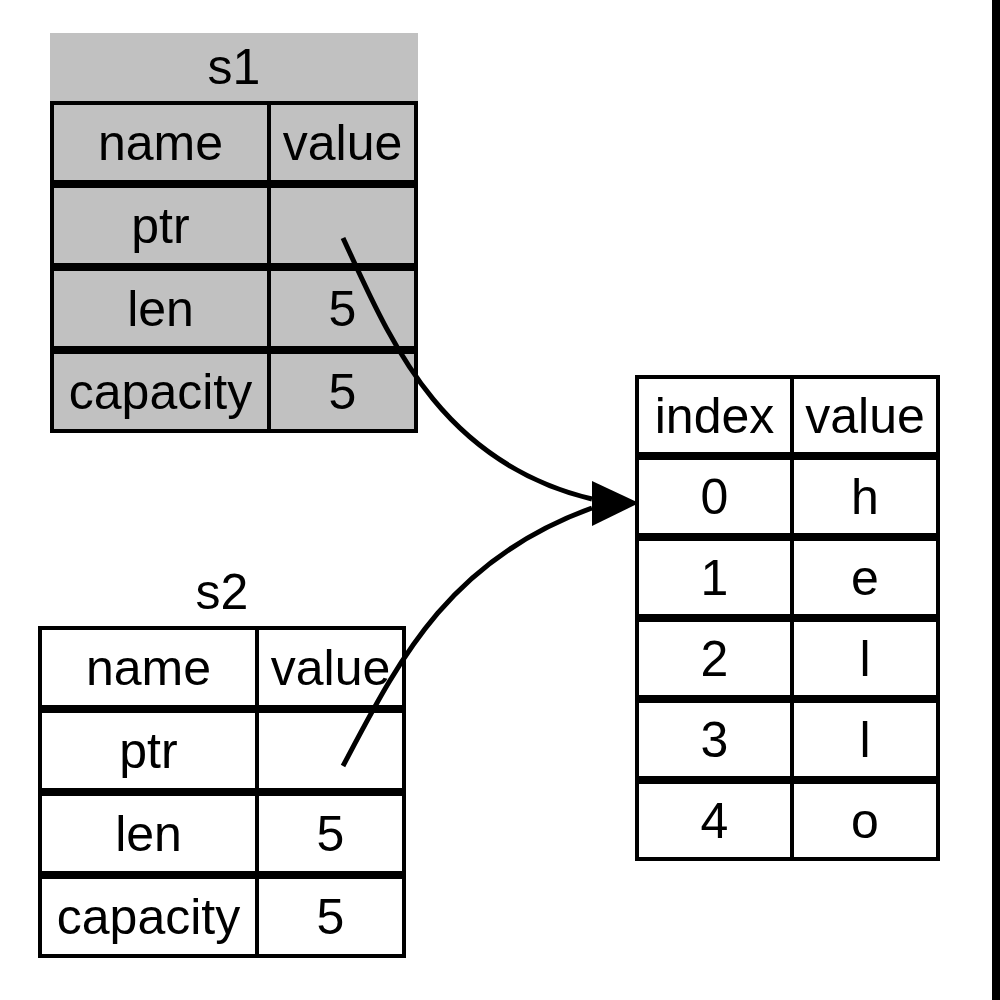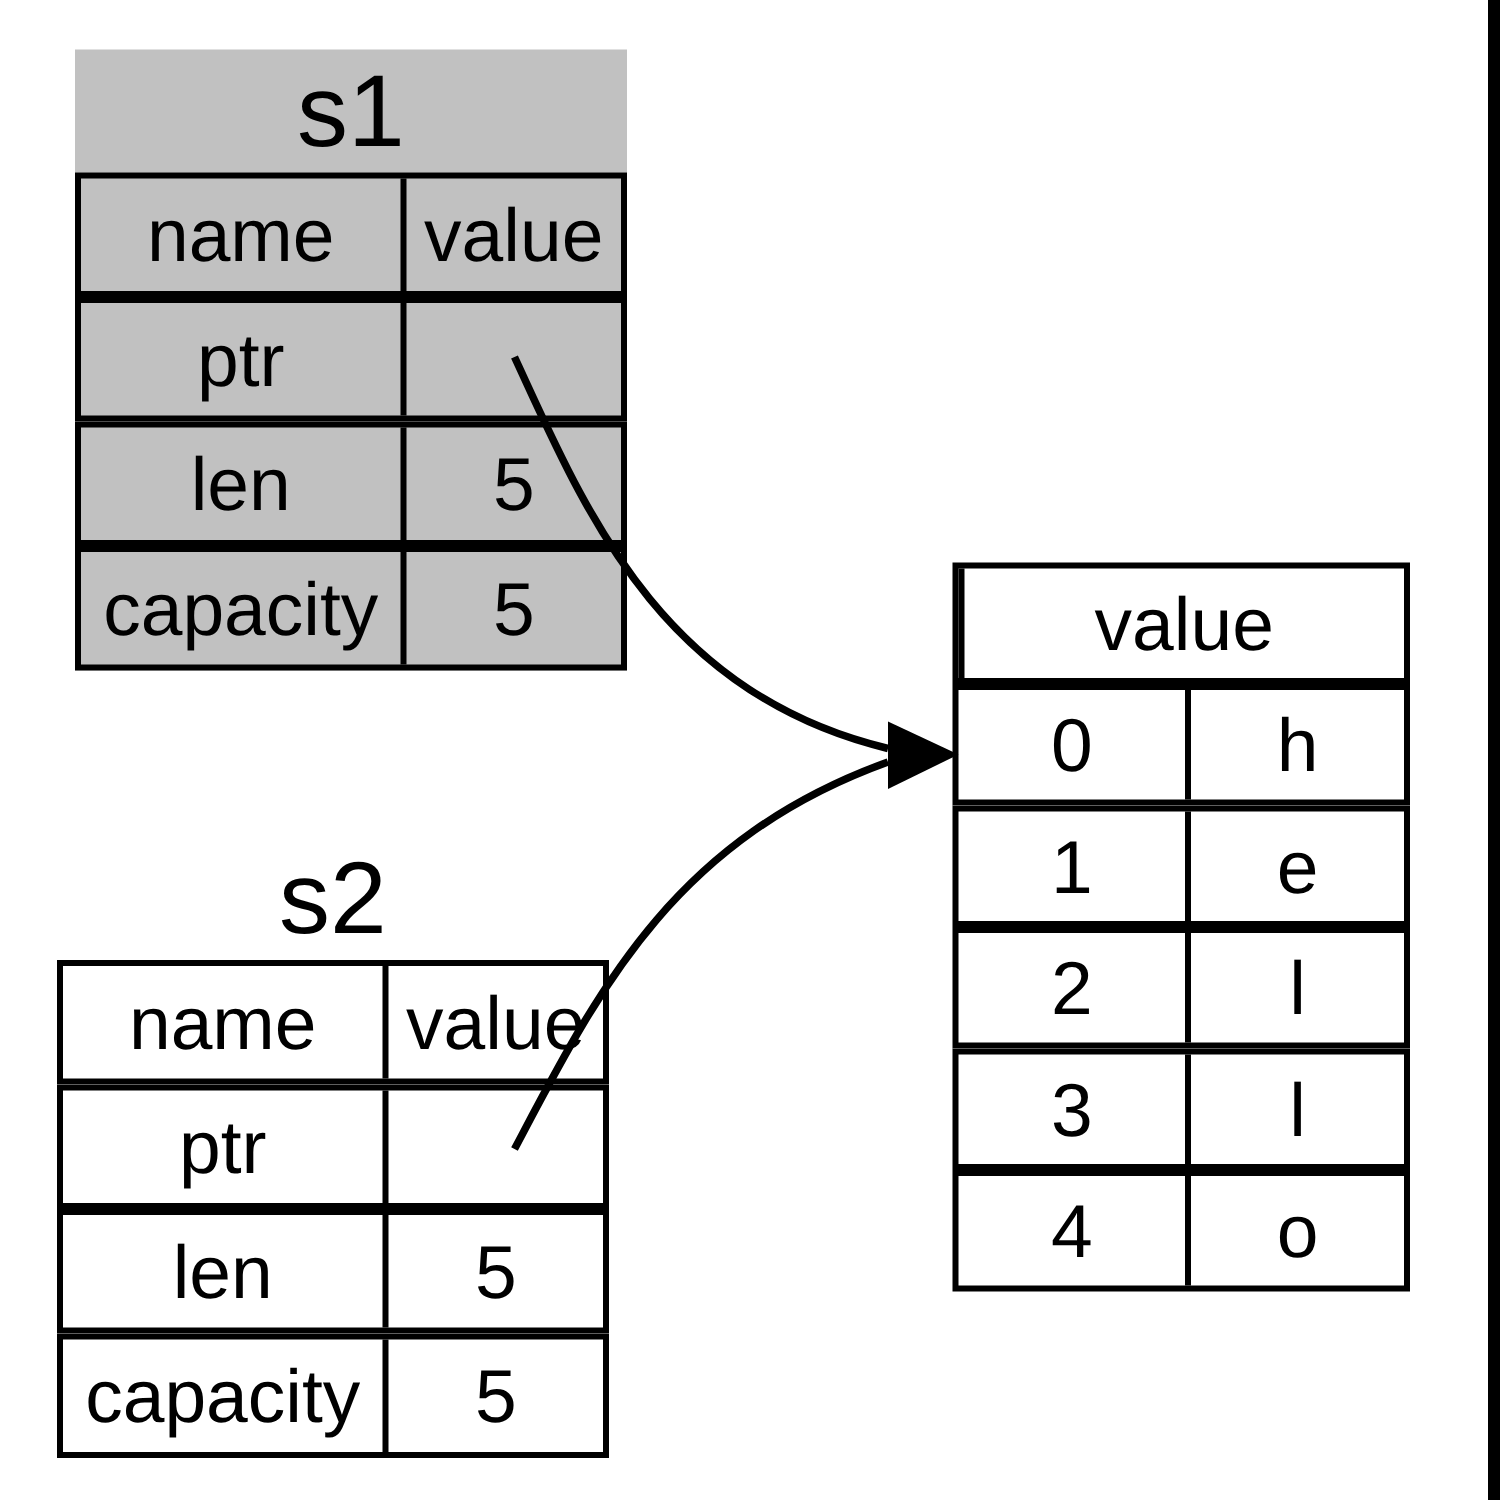--- a/index.html
+++ b/index.html
@@ -6,23 +6,23 @@
   html, body { width: 1000px; height: 1000px; }
   body {
     position: relative;
     background: var(--background, #ffffff);
     font-family: "Liberation Sans", sans-serif;
     color: #000;
     overflow: hidden;
   }
   .tbl { position: absolute; }
   .title {
-    height: 82px;
+    height: 68px;
     display: flex; align-items: center; justify-content: center;
-    font-size: 68px;
+    font-size: 50px;
   }
   .tbl.moved .title { background: var(--s1-fill, #c1c1c1); }
   .row {
     display: flex;
     height: 83px;
     border: 4px solid var(--line, #000);
     background: #fff;
   }
   .tbl.moved .row { background: var(--s1-fill, #c1c1c1); }
   .cell {
@@ -88,20 +88,21 @@
     <div class="cell c1">5</div>
   </div>
   <div class="row">
     <div class="cell c0">capacity</div>
     <div class="cell c1">5</div>
   </div>
 </div>
 
 <div class="tbl" id="heap">
   <div class="row">
+    <div class="cell c0">index</div>
     <div class="cell c1">value</div>
   </div>
   <div class="row">
     <div class="cell c0">0</div>
     <div class="cell c1">h</div>
   </div>
   <div class="row">
     <div class="cell c0">1</div>
     <div class="cell c1">e</div>
   </div>

